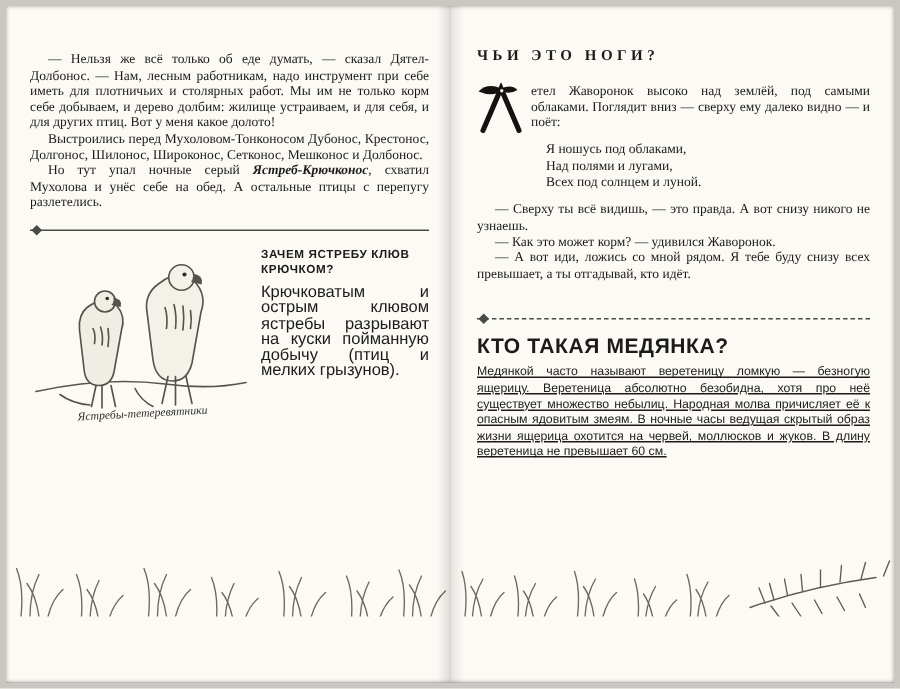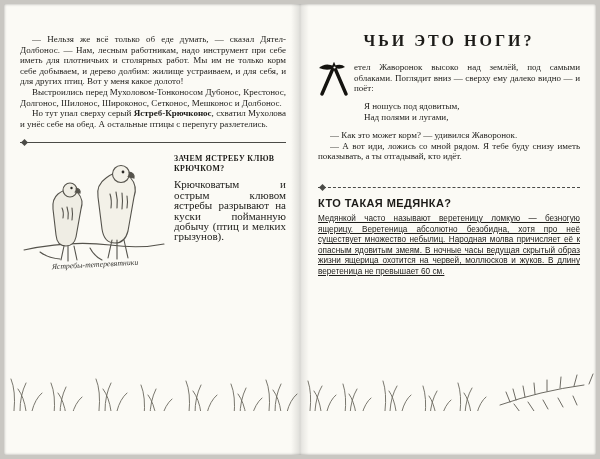--- a/index.html
+++ b/index.html
@@ -26,25 +26,25 @@
   }
   .page.left{padding:30px 14px 0 16px;box-sizing:border-box;}
   .page.right{padding:22px 16px 0 18px;box-sizing:border-box;}
 
   
   p.body-par{
     margin:0;
     font-size:9px;line-height:10.6px;
     text-align:justify;text-indent:12px;
   }
-  .b{font-weight:bold;}
+  .b{font-weight:bold;font-style:italic;}
 
   
   .story-title{
-    text-align:center;font-weight:bold;font-size:16px;
+    font-weight:bold;font-size:10px;
     letter-spacing:3px;margin:6px 0 12px 0;
   }
 
   
   .dropcap-par{text-indent:0 !important;}
   .dropcap-wrap{
     float:left;width:32px;height:34px;margin:0 4px 0 0;
   }
 
   
@@ -56,57 +56,57 @@
   .orn-rule .line{position:absolute;left:0;right:0;top:3px;border-top:1px solid #4a4a46;}
   .orn-rule.dashed .line{border-top:1px dashed #4a4a46;}
   .orn-rule .diamond{
     position:absolute;left:2px;top:1px;width:5px;height:5px;
     background:#4a4a46;transform:rotate(45deg);
   }
 
   
   .sidebar{display:flex;margin-top:2px;}
   .sidebar .art{width:148px;flex:none;}
-  .sidebar .info{flex:1;padding-left:6px;font-family:Liberation Serif, serif;}
+  .sidebar .info{flex:1;padding-left:6px;font-family:Liberation Sans, sans-serif;}
   .sidebar-heading{
     font-size:7.8px;font-weight:bold;letter-spacing:.4px;
     line-height:10px;margin:2px 0 5px 0;
   }
   .sidebar-text{font-size:11px;line-height:10.4px;text-align:justify;}
   .art-caption{
     font-style:italic;font-size:7.8px;color:#33322e;
     text-align:center;width:150px;transform:rotate(-3deg);
     margin-top:-4px;
   }
 
   
   .infobox{margin-top:22px;}
   .infobox-heading{
     font-family:"Liberation Sans","DejaVu Sans",sans-serif;
-    font-size:11px;font-weight:bold;letter-spacing:.4px;
+    font-size:14px;font-weight:bold;letter-spacing:.4px;
     margin:2px 0 5px 0;
   }
   .infobox-text{
     font-family:"Liberation Sans","DejaVu Sans",sans-serif;
     font-size:8.2px;line-height:10.6px;text-align:justify;text-decoration:underline;
   }
 
   .grass-strip{position:absolute;bottom:2px;left:0;width:100%;height:46px;}
   svg{display:block;}
 </style>
 </head>
 <body>
 
 <div class="spread">
 
   <div class="page left">
 
     <p class="body-par"><span>— Нельзя же всё только об еде думать, — сказал Дятел-Долбонос. — Нам, лесным работникам, надо инструмент при себе иметь для плотничьих и столярных работ. Мы им не только корм себе добываем, и дерево долбим: жилище устраиваем, и для себя, и для других птиц. Вот у меня какое долото!</span></p>
     <p class="body-par"><span>Выстроились перед Мухоловом-Тонконосом Дубонос, Крестонос, Долгонос, Шилонос, Широконос, Сетконос, Мешконос и Долбонос.</span></p>
-    <p class="body-par"><span>Но тут упал сверху серый </span><span class="b">Ястреб-Крючконос</span><span>, схватил Мухолова и унёс себе на обед. А остальные птицы с перепугу разлетелись.</span></p>
+    <p class="body-par"><span>Но тут упал ночные серый </span><span class="b">Ястреб-Крючконос</span><span>, схватил Мухолова и унёс себе на обед. А остальные птицы с перепугу разлетелись.</span></p>
 
     <div class="orn-rule">
       <span class="line"></span>
         <span class="diamond"></span>
     </div>
 
     <div class="sidebar">
       <div class="art">
         <svg width="148" height="112" viewBox="0 0 148 112" aria-hidden="true">
           <g fill="none" stroke="#55534c" stroke-width="1.1" stroke-linecap="round">
@@ -163,26 +163,28 @@
         <svg width="32" height="34" viewBox="0 0 32 34" aria-hidden="true">
           <path d="M4 32 L16 4 L28 32" stroke="#14130f" stroke-width="3.4" fill="none" stroke-linecap="round"></path>
           <path d="M16 4 q-9 -4 -15 2 q7 3 13 1 z" fill="#14130f"></path>
           <path d="M16 4 q7 -3 11 1 q-5 3 -10 1 z" fill="#14130f"></path>
           <circle cx="16.5" cy="5.5" r="1.1" fill="#fbfaf5"></circle>
         </svg>
       </span><span><span>етел Жаворонок высоко над землёй, под самыми облаками. Поглядит вниз — сверху ему далеко видно — и поёт:</span></span>
     </p>
 
     <div class="poem">
-      <div>Я ношусь под ядовитым,</div>
+      <div>Я ношусь под облаками,</div>
       <div>Над полями и лугами,</div>
-    </div>
-
+      <div>Всех под солнцем и луной.</div>
+    </div>
+
+    <p class="body-par"><span>— Сверху ты всё видишь, — это правда. А вот снизу никого не узнаешь.</span></p>
     <p class="body-par"><span>— Как это может корм? — удивился Жаворонок.</span></p>
-    <p class="body-par"><span>— А вот иди, ложись со мной рядом. Я тебе буду снизу иметь показывать, а ты отгадывай, кто идёт.</span></p>
+    <p class="body-par"><span>— А вот иди, ложись со мной рядом. Я тебе буду снизу всех превышает, а ты отгадывай, кто идёт.</span></p>
 
     <div class="infobox">
       <div class="orn-rule dashed">
         <span class="line"></span>
           <span class="diamond"></span>
       </div>
       <div class="infobox-heading">КТО ТАКАЯ МЕДЯНКА?</div>
       <div class="infobox-text">Медянкой часто называют веретеницу ломкую — безногую ящерицу. Веретеница абсолютно безобидна, хотя про неё существует множество небылиц. Народная молва причисляет её к опасным ядовитым змеям. В ночные часы ведущая скрытый образ жизни ящерица охотится на червей, моллюсков и жуков. В длину веретеница не превышает 60 см.</div>
     </div>
 

